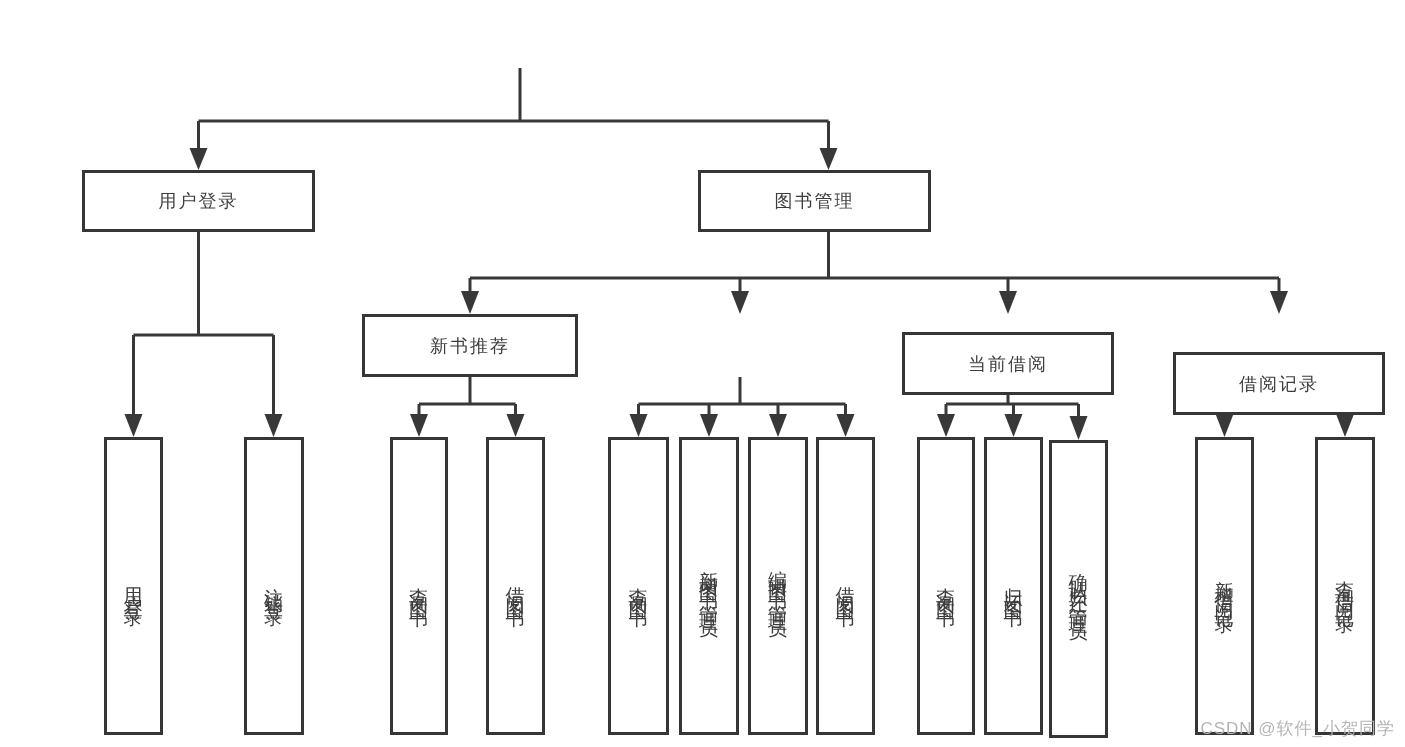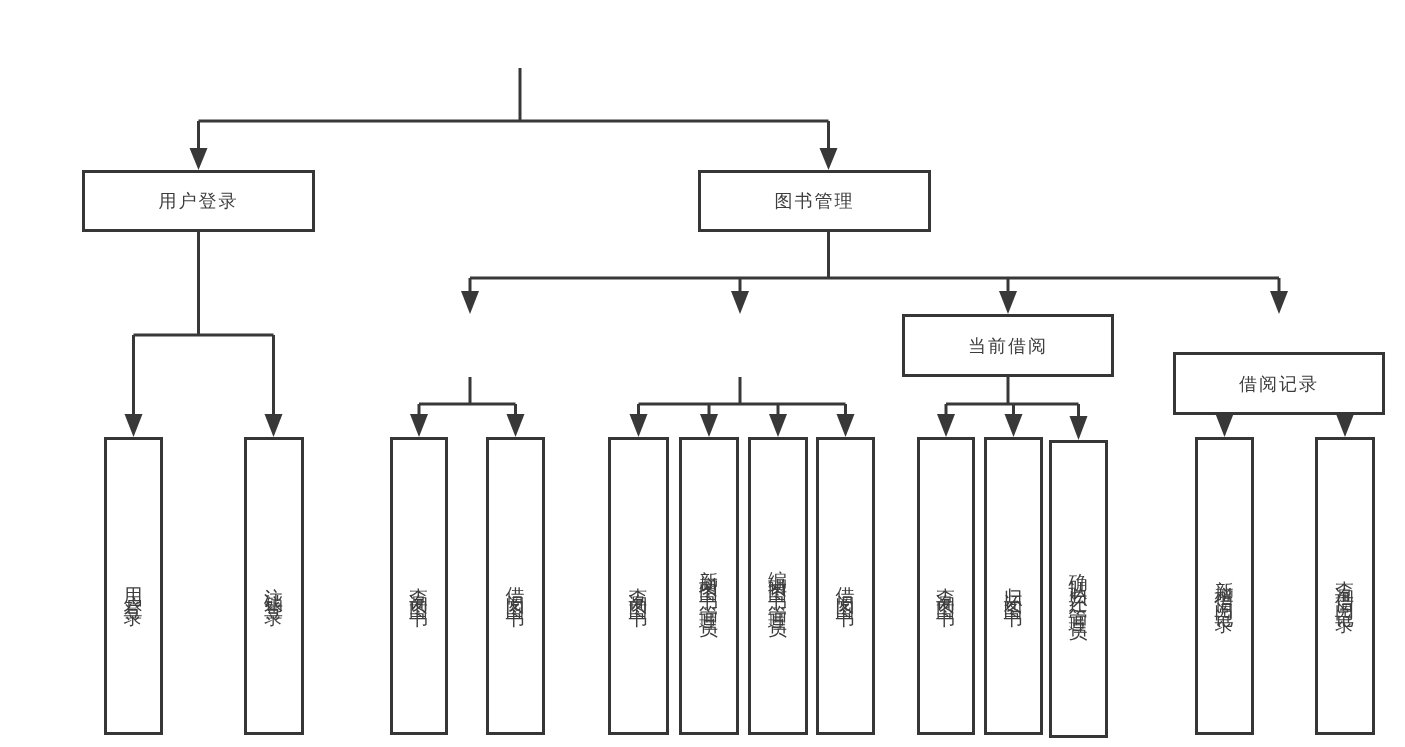--- a/index.html
+++ b/index.html
@@ -125,35 +125,37 @@
       <polygon points="1215.5,414 1233.5,414 1224.5,437"></polygon>
       <path d="M1345,404 V416"></path>
       <polygon points="1336,414 1354,414 1345,437"></polygon>
     </g>
   </svg>
 
 
   <div class="box hbox" style="left:82px; top:170px; width:233px; height:62px;">用户登录</div>
   <div class="box hbox" style="left:698px; top:170px; width:233px; height:62px;">图书管理</div>
 
-  <div class="box hbox" style="left:902px; top:314px; width:212px; height:63px;">当前借阅</div>
+  <div class="box hbox" style="left:362px; top:314px; width:216px; height:63px;">新书推荐</div>
+  <div class="box hbox" style="left:902px; top:332px; width:212px; height:63px;">当前借阅</div>
   <div class="box hbox" style="left:1173px; top:314px; width:212px; height:63px;margin-top:38px;">借阅记录</div>
 
   <div class="box vbox" style="left:104px; top:437px; width:59px; height:298px;">用户登录</div>
   <div class="box vbox" style="left:244px; top:437px; width:60px; height:298px;">注销登录</div>
 
   <div class="box vbox" style="left:390px; top:437px; width:58px; height:298px;">查询图书</div>
   <div class="box vbox" style="left:486px; top:437px; width:59px; height:298px;">借阅图书</div>
 
   <div class="box vbox" style="left:608px; top:437px; width:61px; height:298px;">查询图书</div>
   <div class="box vbox" style="left:679px; top:437px; width:60px; height:298px;">新增图书（管理员）</div>
   <div class="box vbox" style="left:748px; top:437px; width:60px; height:298px;">编辑图书（管理员）</div>
   <div class="box vbox" style="left:816px; top:437px; width:59px; height:298px;">借阅图书</div>
 
   <div class="box vbox" style="left:917px; top:437px; width:58px; height:298px;">查询图书</div>
   <div class="box vbox" style="left:984px; top:437px; width:59px; height:298px;">归还图书</div>
   <div class="box vbox" style="left:1049px; top:440px; width:59px; height:298px;">确认归还（管理员）</div>
 
   <div class="box vbox" style="left:1195px; top:437px; width:59px; height:298px;">新增借阅记录</div>
   <div class="box vbox" style="left:1315px; top:437px; width:60px; height:298px;">查询借阅记录</div>
 
+  <div class="watermark">CSDN @软件_小贺同学</div>
 
 </div>
 
 </body></html>

